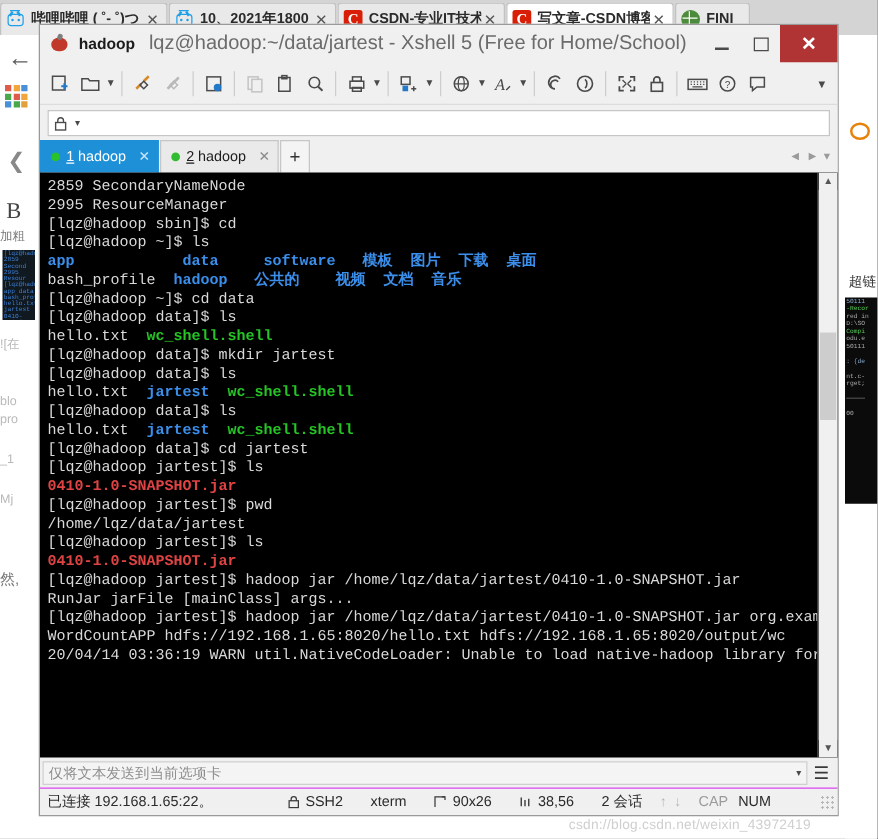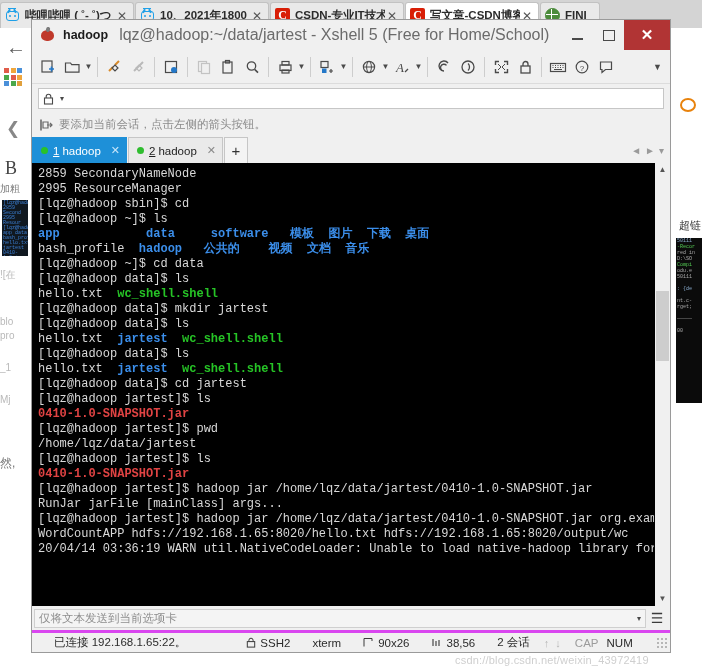--- a/index.html
+++ b/index.html
@@ -257,23 +257,23 @@
     padding:0 4px; font-size:11.5px; color:#8d8d8d;
   }
   #xs-send .inp .ph { flex:1; }
   #xs-send .inp .caret { font-size:8px; color:#4a4a4a; }
   #xs-send .ham {
     width:22px; text-align:center; font-size:14px; color:#3a3a3a; line-height:14px;
   }
 
   
   #xs-status {
-    flex:0 0 22px; background:#f0f0f0; border-top:3px solid #d946ef;
+    flex:0 0 22px; background:#f0f0f0; border-top:1px solid #d946ef;
     display:flex; align-items:center; font-size:11.5px; color:#2b2b2b;
-    padding-left:22px;
+    padding-left:6px;
   }
   #xs-status .seg { display:flex; align-items:center; }
   #xs-status .sp { width:22px; }
   .st-ico { margin-right:4px; display:flex; color:#3a3a3a; }
   .st-arrow { color:#b5b5b5; font-size:11px; }
   .st-dim { color:#9b9b9b; }
   #xs-status .grip {
     margin-left:auto; width:12px; height:12px; margin-right:2px;
     background-image:radial-gradient(#b6b6b6 35%, transparent 36%);
     background-size:4px 4px;
@@ -525,30 +525,20 @@
       <span class="lock">
         <svg width="11" height="12" viewBox="0 0 11 12">
             <rect x="1.5" y="5" width="8" height="6" fill="none" stroke="#4a4a4a" stroke-width="1.1"></rect>
             <path d="M3.2 5V3.5a2.3 2.3 0 0 1 4.6 0V5" fill="none" stroke="#4a4a4a" stroke-width="1.1"></path>
           </svg>
       </span>
       <span class="caret">▾</span>
     </div>
   </div>
 
-  <div id="xs-hint">
-    <span class="hicon">
-      <svg width="14" height="14" viewBox="0 0 14 14">
-          <path d="M2 1.5v11" stroke="#6a6a6a" stroke-width="1.6"></path>
-          <path d="M4 4h5v6H4z" fill="none" stroke="#6a6a6a" stroke-width="1.2"></path>
-          <path d="M8 7h5M11 5l2 2-2 2" fill="none" stroke="#6a6a6a" stroke-width="1.2"></path>
-        </svg>
-    </span>
-    <span>要添加当前会话，点击左侧的箭头按钮。</span>
-  </div>
 
   <div id="xs-tabs">
     <div class="stab active">
       <span class="dot"></span>
       <span class="num">1</span>
       <span>hadoop</span>
       <span class="x">✕</span>
     </div>
     <div class="stab">
       <span class="dot"></span>

